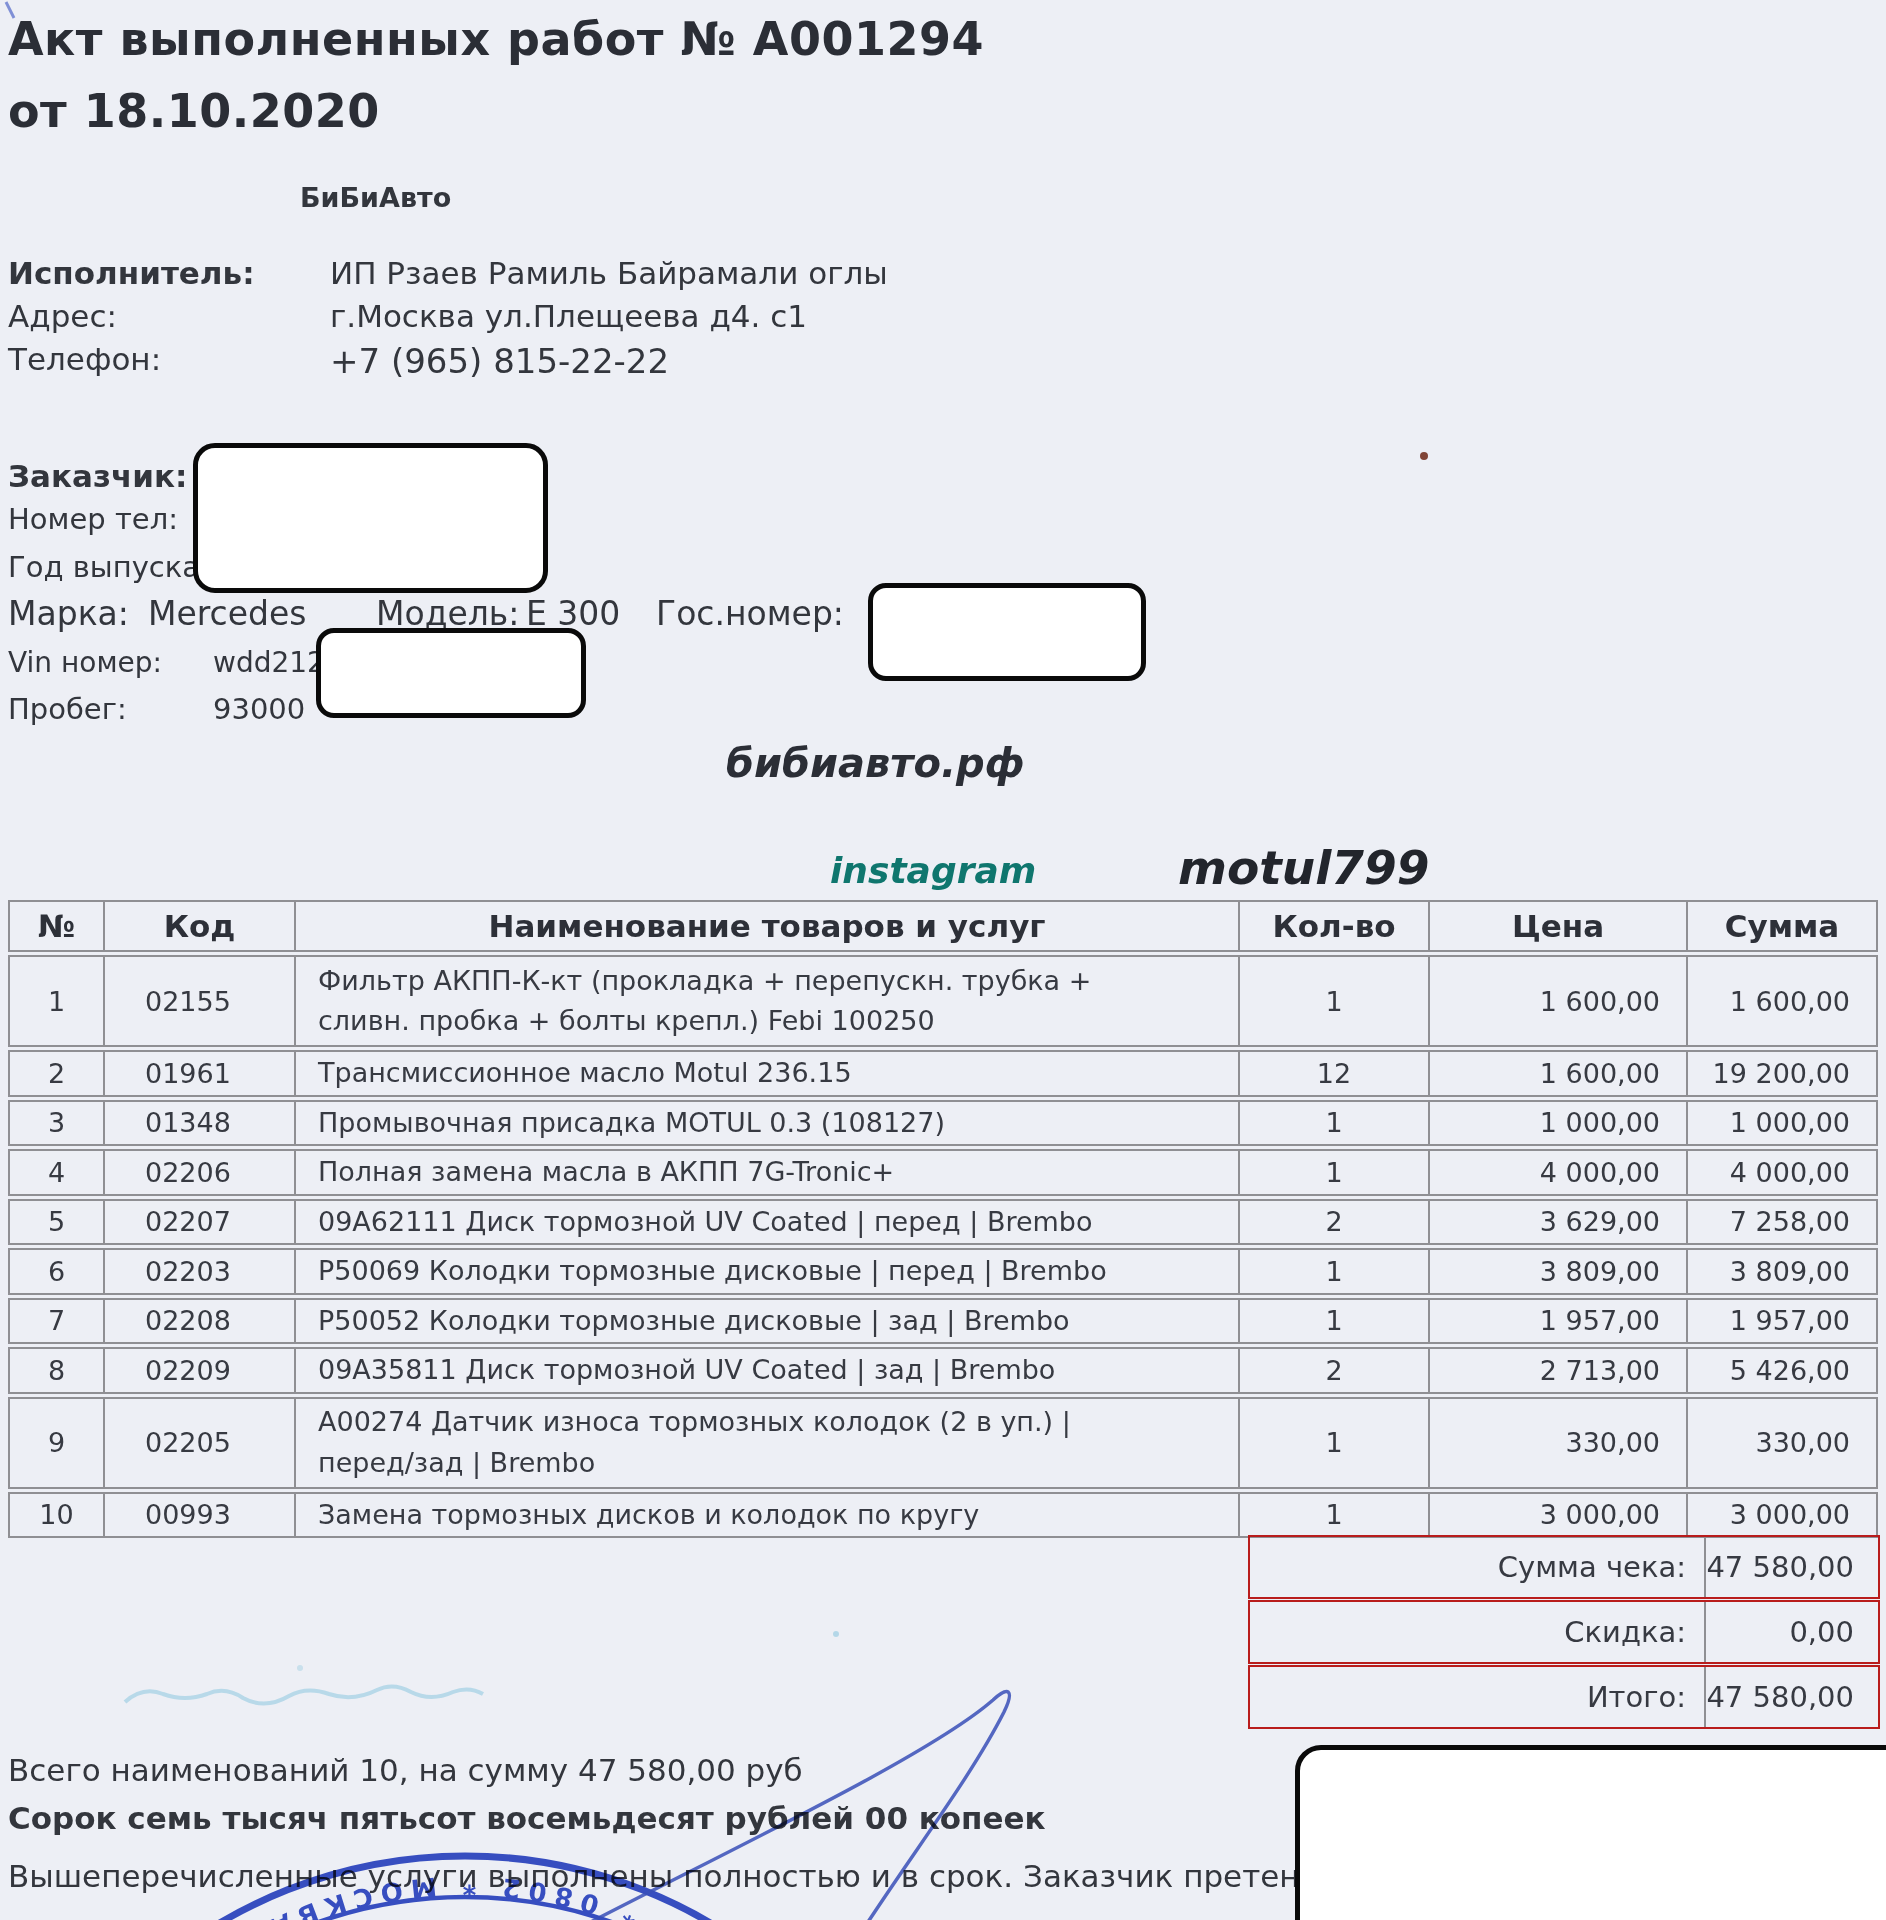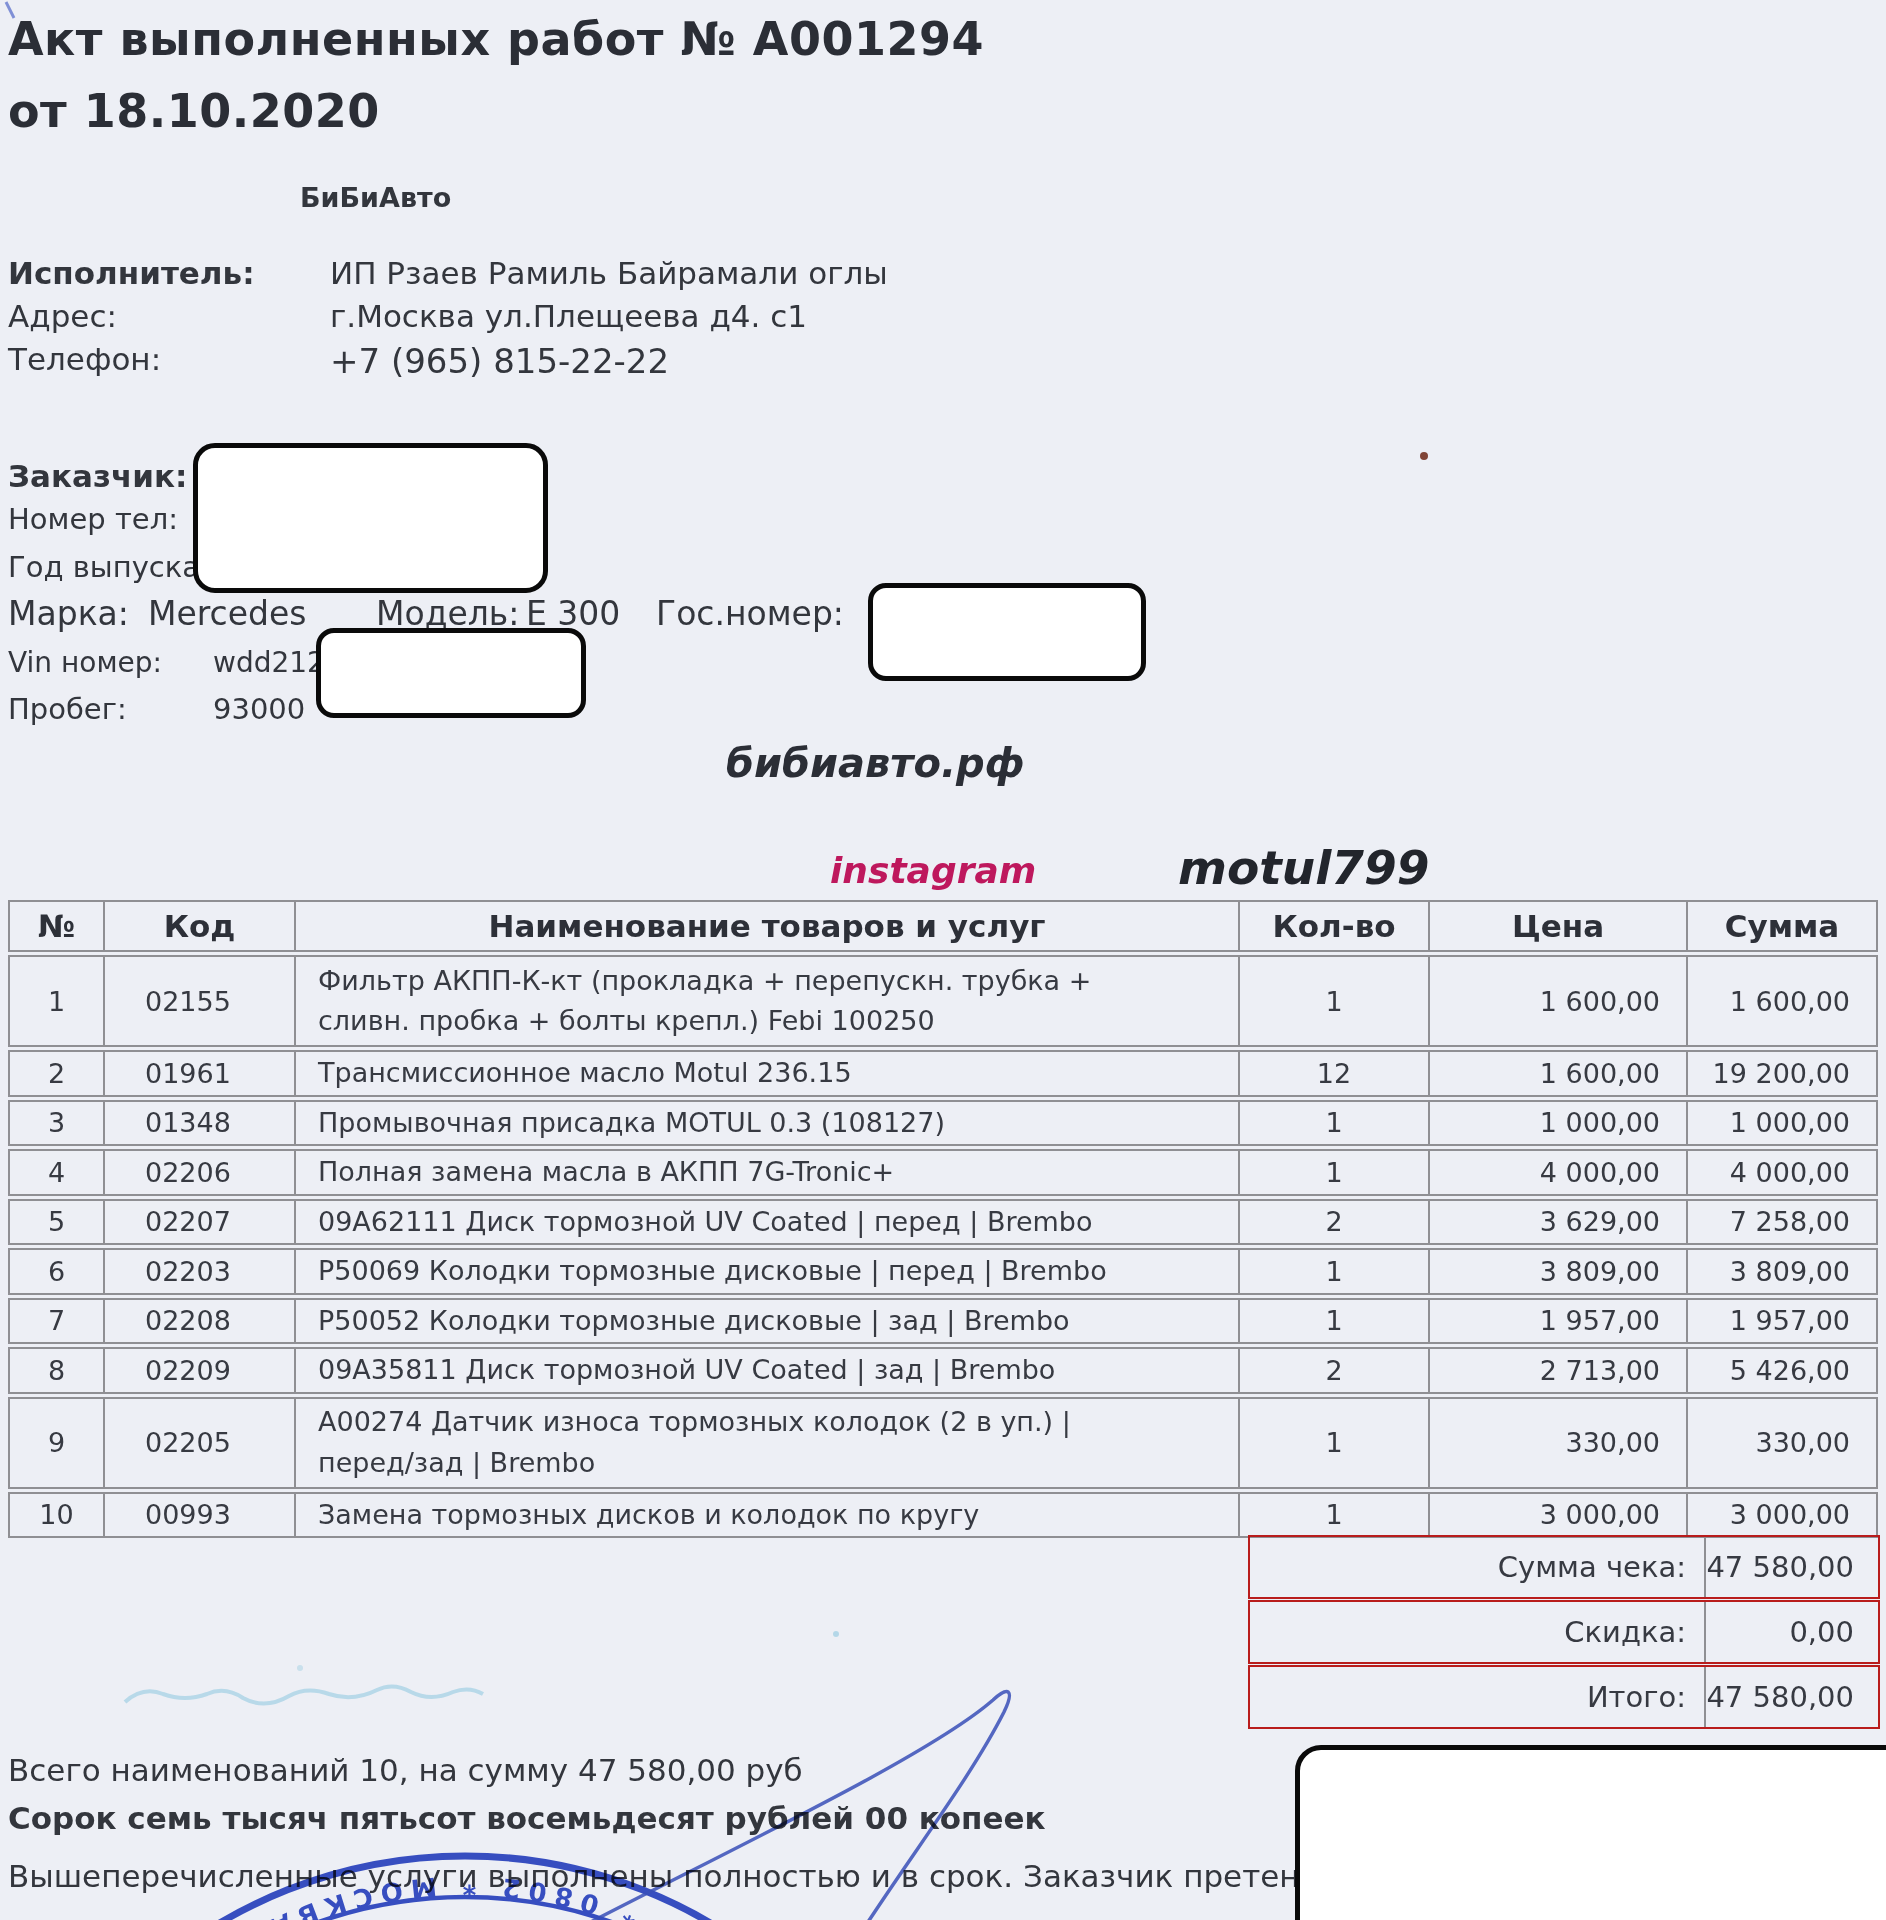--- a/index.html
+++ b/index.html
@@ -13,21 +13,21 @@
 
   .title { font-size:46px; font-weight:bold; color:#2b2e36; letter-spacing:.5px; }
   .company { font-size:27px; font-weight:bold; }
 
   .info-line { position:absolute; left:8px; width:1200px; height:40px; font-size:31px; }
   .info-line .lbl { position:absolute; left:0; }
   .info-line .val { position:absolute; left:322px; }
   .b { font-weight:bold; }
 
   .website { font-size:40px; font-weight:bold; font-style:italic; color:#2b2e36; }
-  .insta   { font-size:36px; font-weight:bold; font-style:italic; color:#be185d; }
+  .insta   { font-size:36px; font-weight:bold; font-style:italic; color:#0f766e; }
   .handle  { font-size:47px; font-weight:bold; font-style:italic; color:#22252c; }
 
   
   table.items {
     position:absolute; left:8px; top:897px;
     border-collapse:separate; border-spacing:0 3px;
     table-layout:fixed; width:1870px;
     font-size:27px; color:#373a42;
   }
   table.items th, table.items td {

